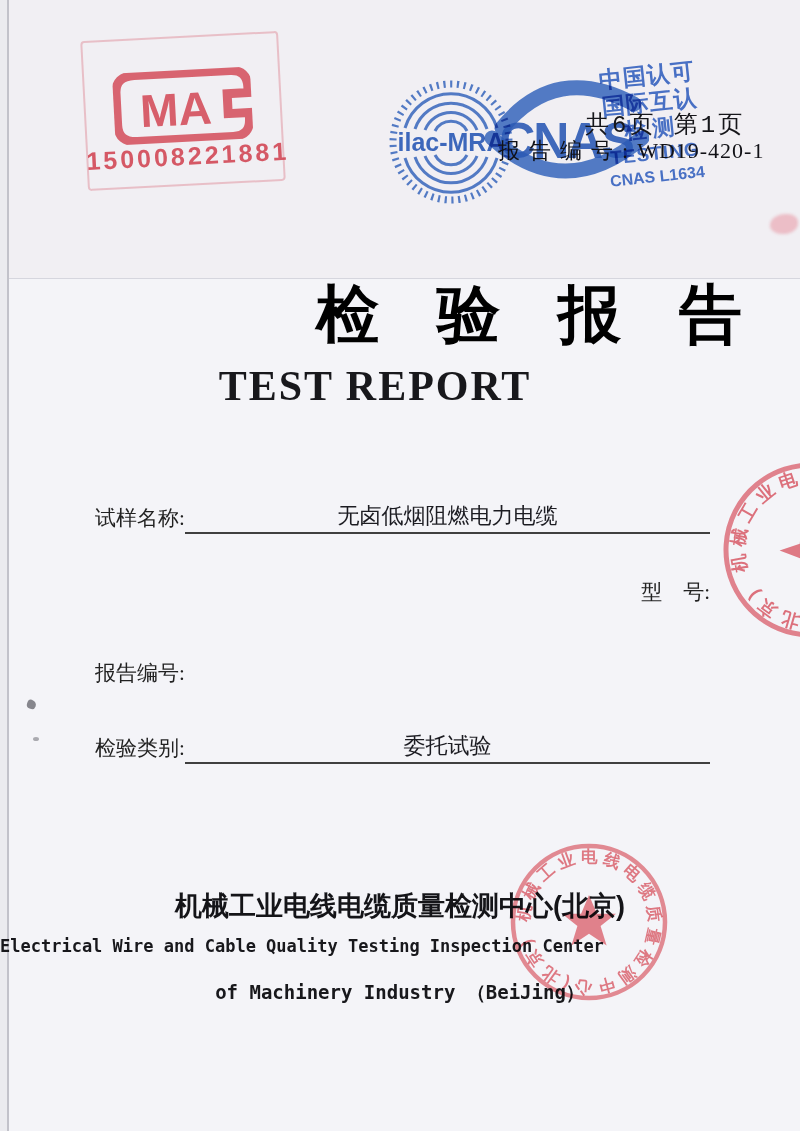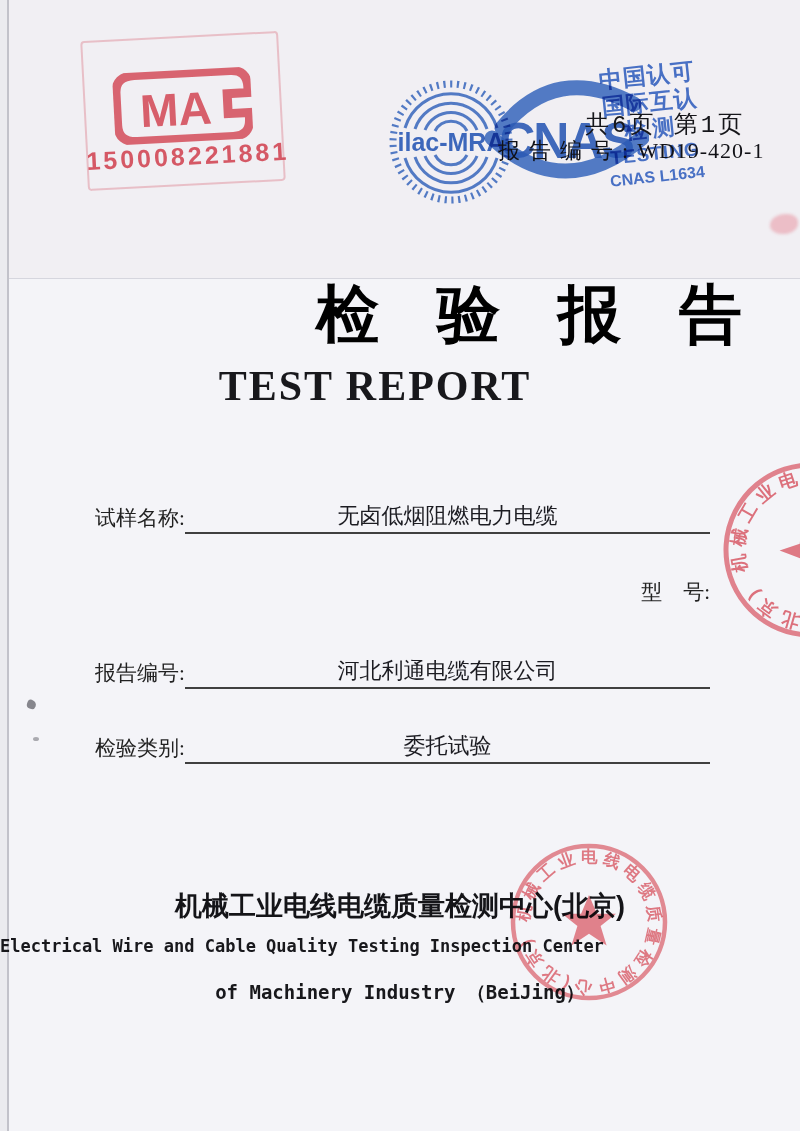--- a/index.html
+++ b/index.html
@@ -135,21 +135,20 @@
 
   <div class="field-row row1">
     <span class="field-label">试样名称:</span>
     <span class="field-line">无卤低烟阻燃电力电缆</span>
   </div>
   <div class="field-row row2">
     <span class="field-label">型    号:</span>
   </div>
   <div class="field-row row3">
     <span class="field-label">报告编号:</span>
-    <span class="field-line">河北利通电缆有限公司</span>
   </div>
   <div class="field-row row4">
     <span class="field-label">检验类别:</span>
     <span class="field-line">委托试验</span>
   </div>
 
   <div class="org-cn">机械工业电线电缆质量检测中心(北京)</div>
   <div class="org-en1">Electrical Wire and Cable Quality Testing Inspection Center</div>
   <div class="org-en2">of Machinery Industry （BeiJing）</div>
 

